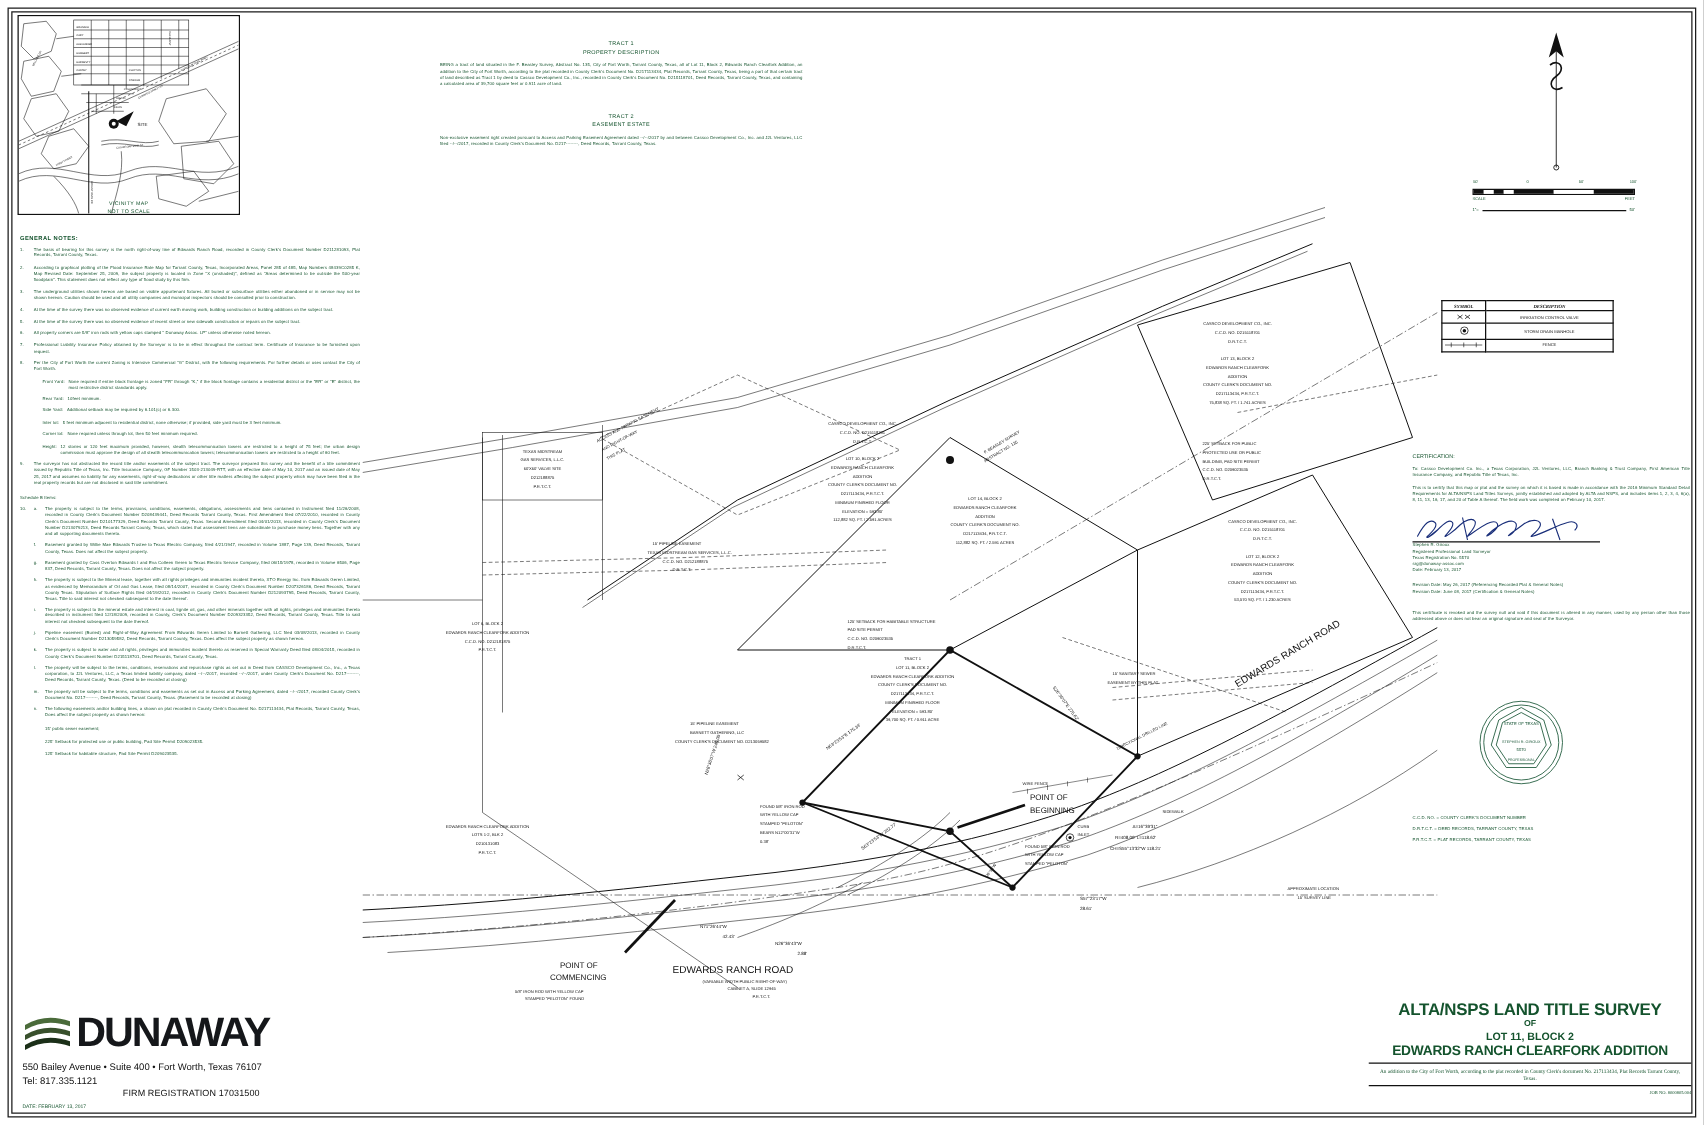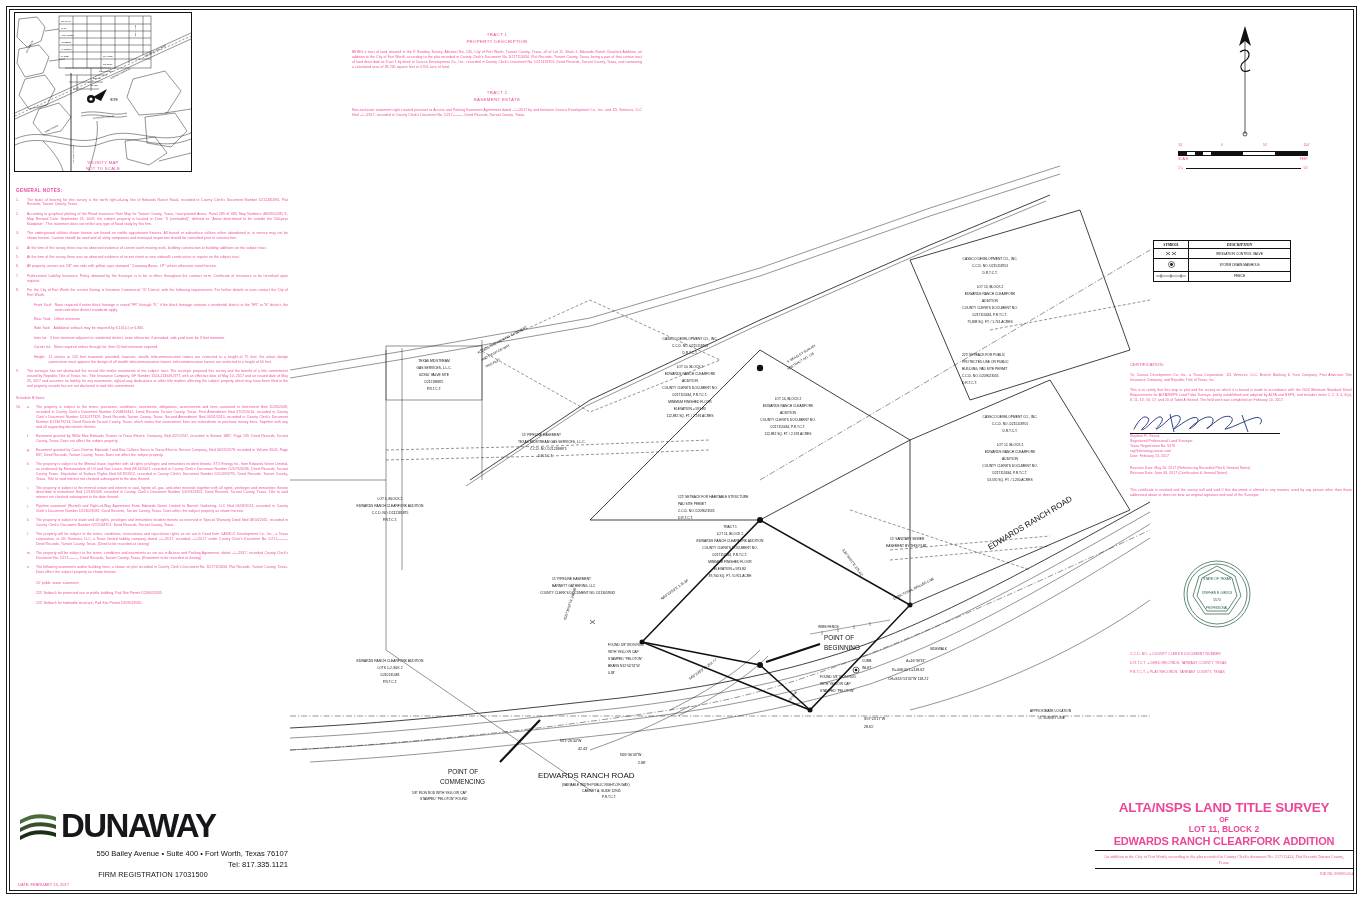--- a/index.html
+++ b/index.html
@@ -19,21 +19,21 @@
     position: absolute; left: 6px; top: 6px;
     width: 1351px; height: 888px;
     border: 1.6px solid #1b1b1b;
   }
   #border-inner {
     position: absolute; left: 9px; top: 9px;
     width: 1345px; height: 882px;
     border: 0.8px solid #1b1b1b;
   }
   .panel { position: absolute; }
-  .t { font-family: "Liberation Sans", sans-serif; color: #ec4899; }
+  .t { font-family: "Liberation Sans", sans-serif; color: #14532d; }
   .tiny  { font-size: 3.4px; line-height: 1.45; letter-spacing: .1px; }
   .sm    { font-size: 4.3px; line-height: 1.5; }
   .note-head { font-size: 4.6px; font-weight: 700; letter-spacing: .4px; }
 
   
   #vicinity {
     left: 14px; top: 12px; width: 178px; height: 160px;
     border: 1px solid #111; background: #fff; overflow: hidden;
   }
   #vicinity svg { display:block; }
@@ -102,21 +102,21 @@
     margin-top: 3px; border-top: .9px solid #111; border-bottom: .9px solid #111;
     padding: 2.5px 4px; font-family:"Liberation Serif", serif; font-size: 4.2px; line-height:1.45;
   }
   #jobno { text-align: right; font-size: 3.6px; margin-top: 3px; font-family:"Liberation Serif", serif; }
 
   
   #logoblock { left: 18px; top: 812px; width: 270px; }
   #logo-row { display: flex; align-items: flex-start; }
   #logo-mark { width: 40px; height: 32px; margin-right: 3px; }
   #logo-word { font-size: 33px; font-weight: 800; letter-spacing: -1.6px; color: #15171a; line-height: .82; }
-  #logo-addr { text-align: right; font-size: 7.6px; color:#111; margin-top: 4px; line-height:1.45; }
+  #logo-addr { text-align: left; font-size: 7.6px; color:#111; margin-top: 4px; line-height:1.45; }
   #logo-firm { text-align: center; font-size: 7.2px; color:#111; letter-spacing:.1px; }
   #sheetdate { font-size: 4px; margin-top: 3px; }
 
   
   #survey { left: 290px; top: 150px; width: 860px; height: 650px; }
   #survey svg { display: block; }
   .lbl { font-size: 3.3px; fill: #111; font-family: "Liberation Sans", sans-serif; }
   .lbl-b { font-size: 3.6px; fill: #111; font-family: "Liberation Sans", sans-serif; }
   .lbl-big { font-size: 6.4px; fill: #111; font-family: "Liberation Sans", sans-serif; }
   .lbl-rd { font-size: 8px; fill: #111; font-family: "Liberation Sans", sans-serif; }

